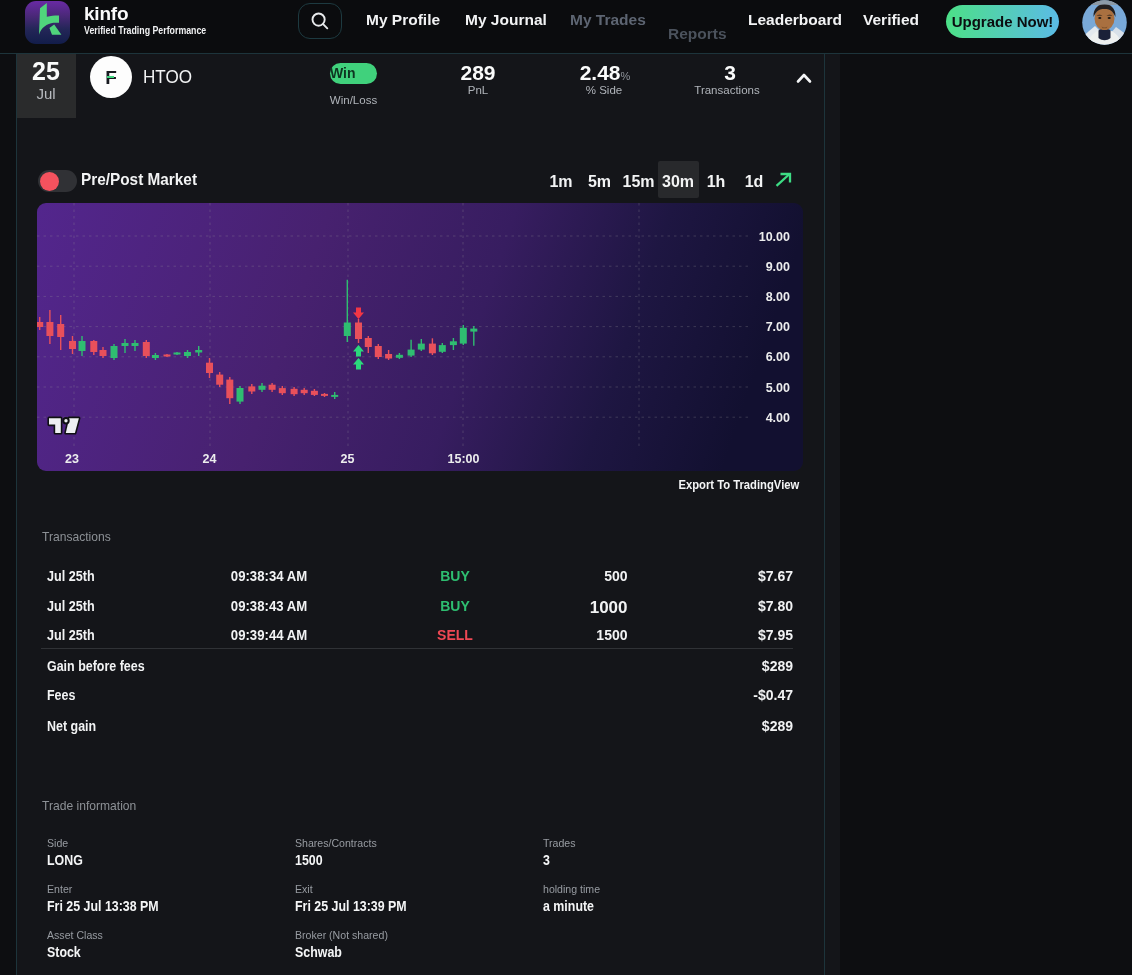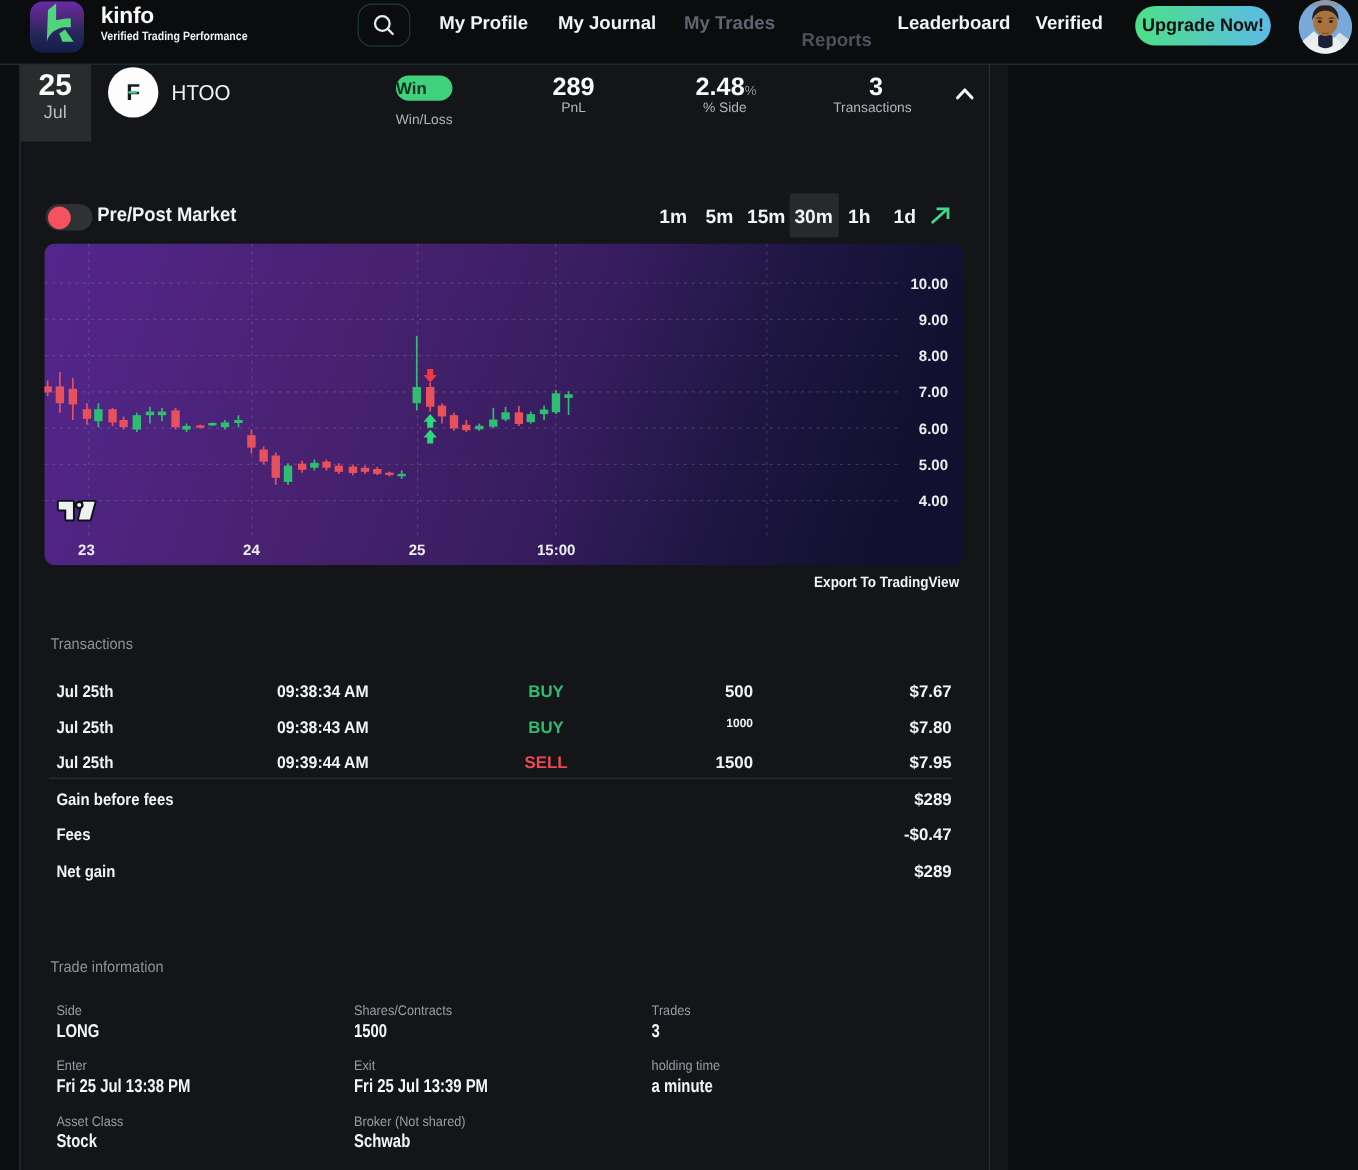--- a/index.html
+++ b/index.html
@@ -222,21 +222,21 @@
 <div class="t" style="position:absolute;top:478.5px;font-size:12.5px;color:#f4f5f6;font-weight:700;line-height:1;right:333px;text-align:right;transform:scaleX(0.9);transform-origin:100% 0;">Export To TradingView</div>
 <div class="t" style="position:absolute;top:530px;font-size:13px;color:#8d9196;font-weight:400;line-height:1;left:42px;transform:scaleX(0.93);transform-origin:0 0;">Transactions</div>
 <div class="t" style="position:absolute;top:569px;font-size:14px;color:#f2f3f4;font-weight:700;line-height:1;left:47px;transform:scaleX(0.9);transform-origin:0 0;">Jul 25th</div>
 <div class="t" style="position:absolute;top:569px;font-size:14px;color:#f2f3f4;font-weight:700;line-height:1;left:269px;transform:translateX(-50%) scaleX(0.94);text-align:center;">09:38:34 AM</div>
 <div class="t" style="position:absolute;top:569px;font-size:14px;color:#2ebd70;font-weight:700;line-height:1;left:455px;transform:translateX(-50%);text-align:center;">BUY</div>
 <div class="t" style="position:absolute;top:569px;font-size:14px;color:#f2f3f4;font-weight:700;line-height:1;right:504.5px;text-align:right;">500</div>
 <div class="t" style="position:absolute;top:569px;font-size:14px;color:#f2f3f4;font-weight:700;line-height:1;right:339px;text-align:right;">$7.67</div>
 <div class="t" style="position:absolute;top:598.5px;font-size:14px;color:#f2f3f4;font-weight:700;line-height:1;left:47px;transform:scaleX(0.9);transform-origin:0 0;">Jul 25th</div>
 <div class="t" style="position:absolute;top:598.5px;font-size:14px;color:#f2f3f4;font-weight:700;line-height:1;left:269px;transform:translateX(-50%) scaleX(0.94);text-align:center;">09:38:43 AM</div>
 <div class="t" style="position:absolute;top:598.5px;font-size:14px;color:#2ebd70;font-weight:700;line-height:1;left:455px;transform:translateX(-50%);text-align:center;">BUY</div>
-<div class="t" style="position:absolute;top:598.5px;font-size:10px;color:#f2f3f4;font-weight:700;line-height:1;right:504.5px;text-align:right;">1000</div>
+<div class="t" style="position:absolute;top:598.5px;font-size:17px;color:#f2f3f4;font-weight:700;line-height:1;right:504.5px;text-align:right;">1000</div>
 <div class="t" style="position:absolute;top:598.5px;font-size:14px;color:#f2f3f4;font-weight:700;line-height:1;right:339px;text-align:center;">$7.80</div>
 <div class="t" style="position:absolute;top:628px;font-size:14px;color:#f2f3f4;font-weight:700;line-height:1;left:47px;transform:scaleX(0.9);transform-origin:0 0;">Jul 25th</div>
 <div class="t" style="position:absolute;top:628px;font-size:14px;color:#f2f3f4;font-weight:700;line-height:1;left:269px;transform:translateX(-50%) scaleX(0.94);text-align:center;">09:39:44 AM</div>
 <div class="t" style="position:absolute;top:628px;font-size:14px;color:#ef4854;font-weight:700;line-height:1;left:455px;transform:translateX(-50%);">SELL</div>
 <div class="t" style="position:absolute;top:628px;font-size:14px;color:#f2f3f4;font-weight:700;line-height:1;right:504.5px;text-align:right;">1500</div>
 <div class="t" style="position:absolute;top:628px;font-size:14px;color:#f2f3f4;font-weight:700;line-height:1;right:339px;text-align:right;">$7.95</div>
 <div class="abs" style="left:41px;top:648px;width:752px;height:1px;background:#303236"></div>
 <div class="t" style="position:absolute;top:659px;font-size:14px;color:#f2f3f4;font-weight:700;line-height:1;left:47px;transform:scaleX(0.89);transform-origin:0 0;">Gain before fees</div>
 <div class="t" style="position:absolute;top:659px;font-size:14px;color:#f2f3f4;font-weight:700;line-height:1;right:339px;text-align:right;">$289</div>
 <div class="t" style="position:absolute;top:688px;font-size:14px;color:#f2f3f4;font-weight:700;line-height:1;left:47px;transform:scaleX(0.89);transform-origin:0 0;">Fees</div>

